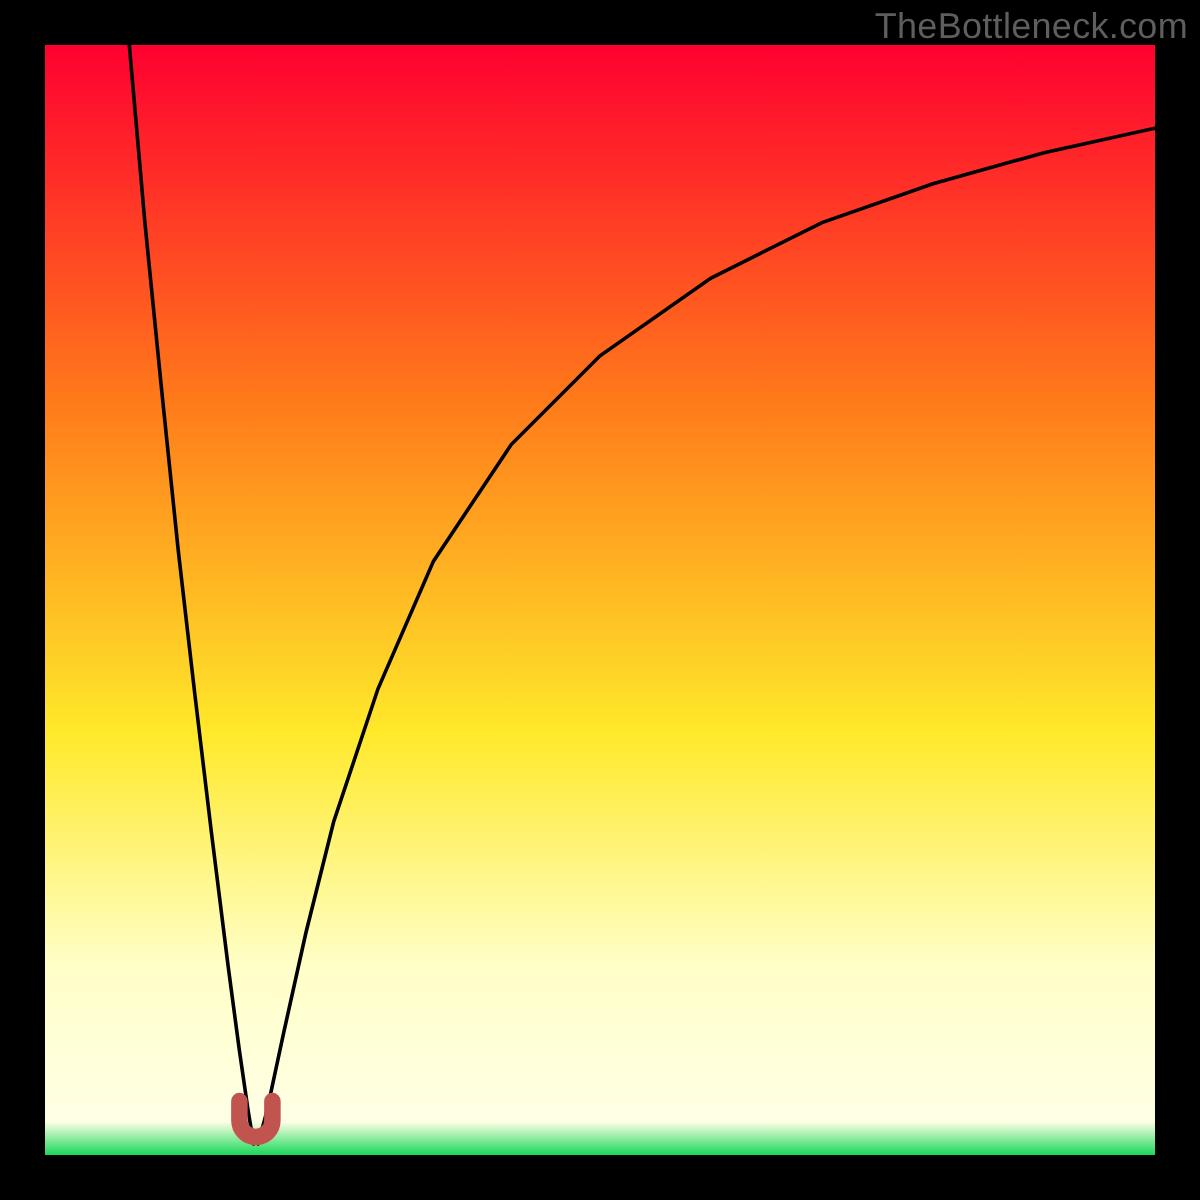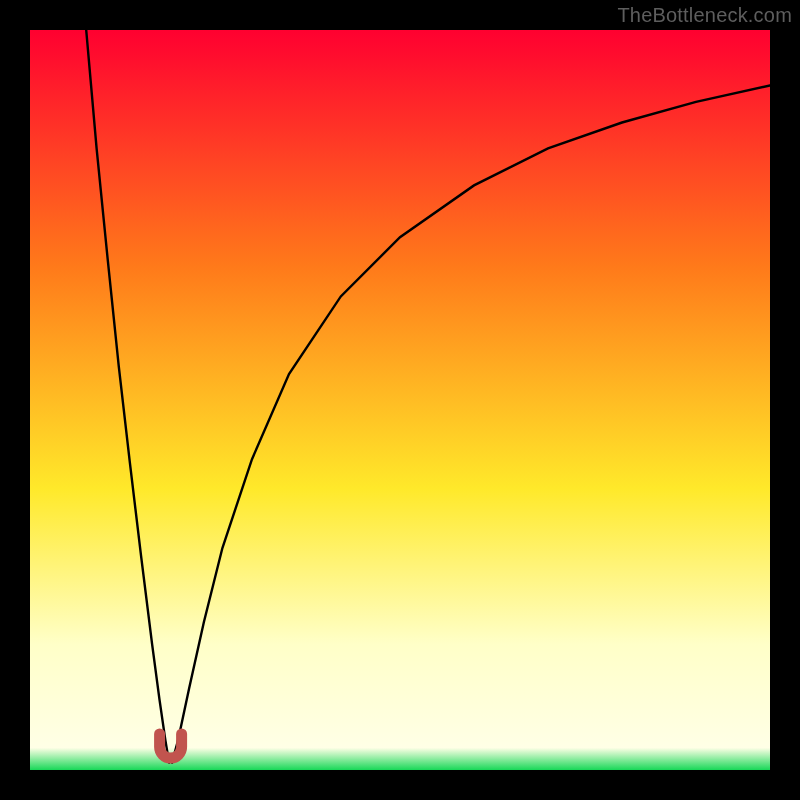--- a/index.html
+++ b/index.html
@@ -24,21 +24,21 @@
     left: 30px;
     top: 30px;
     width: 740px;
     height: 740px;
   }
   .watermark {
     position: absolute;
     top: 4px;
     right: 8px;
     color: #5e5e5e;
-    font-size: 20px;
+    font-size: 24px;
     font-weight: 500;
     letter-spacing: 0.2px;
     user-select: none;
   }
   svg { display: block; }
 </style>
 </head>
 <body>
 
 <div class="frame">

